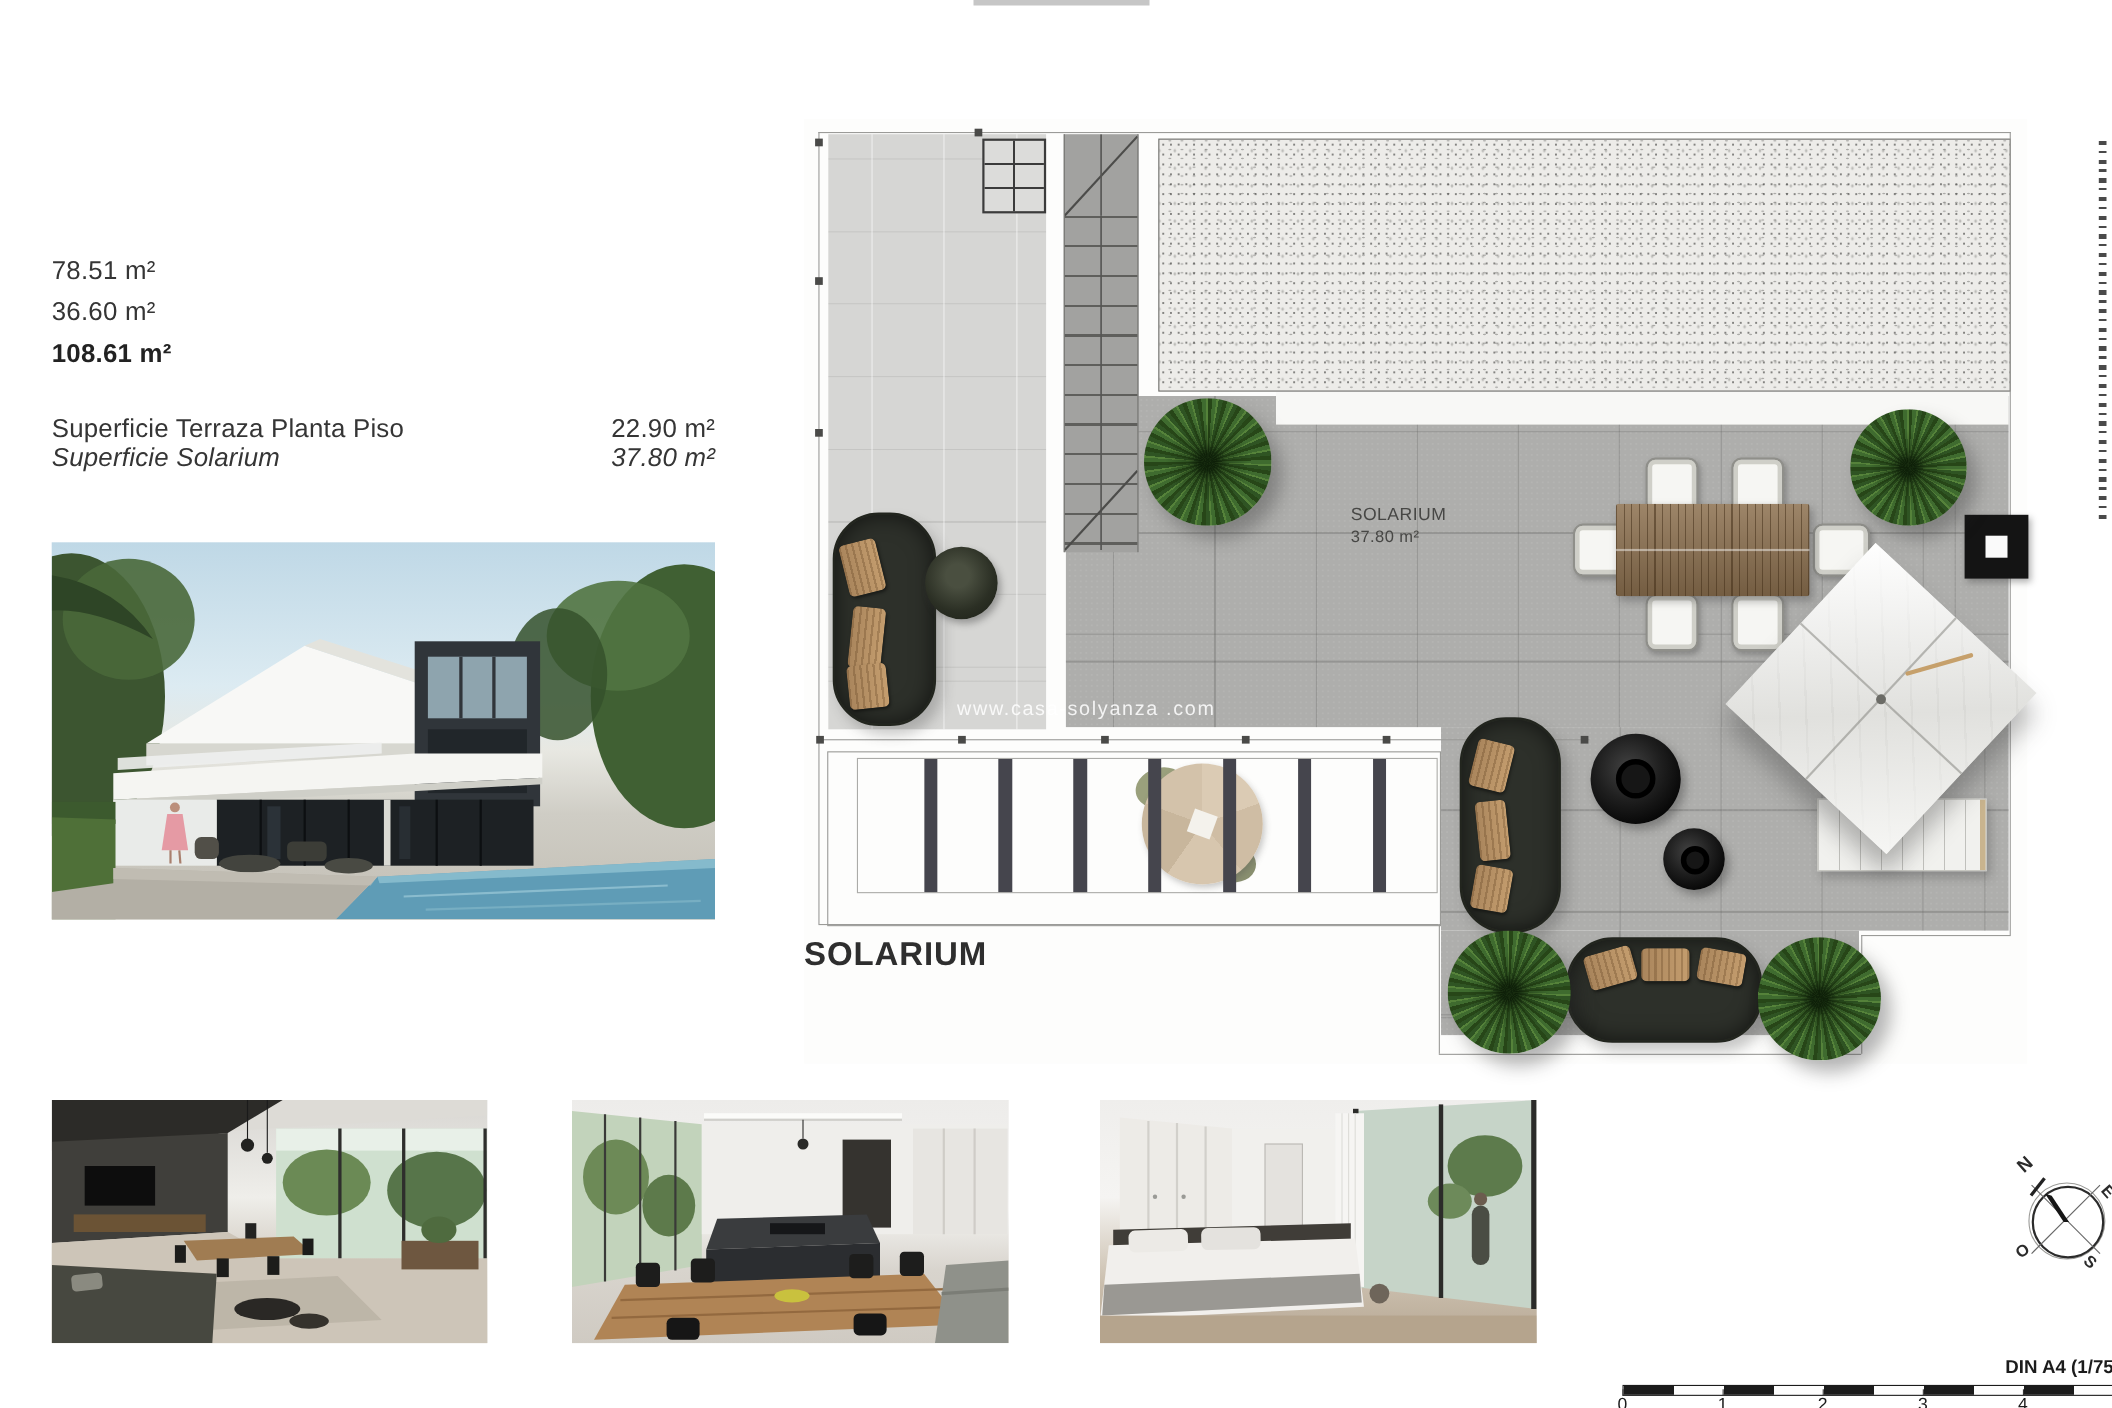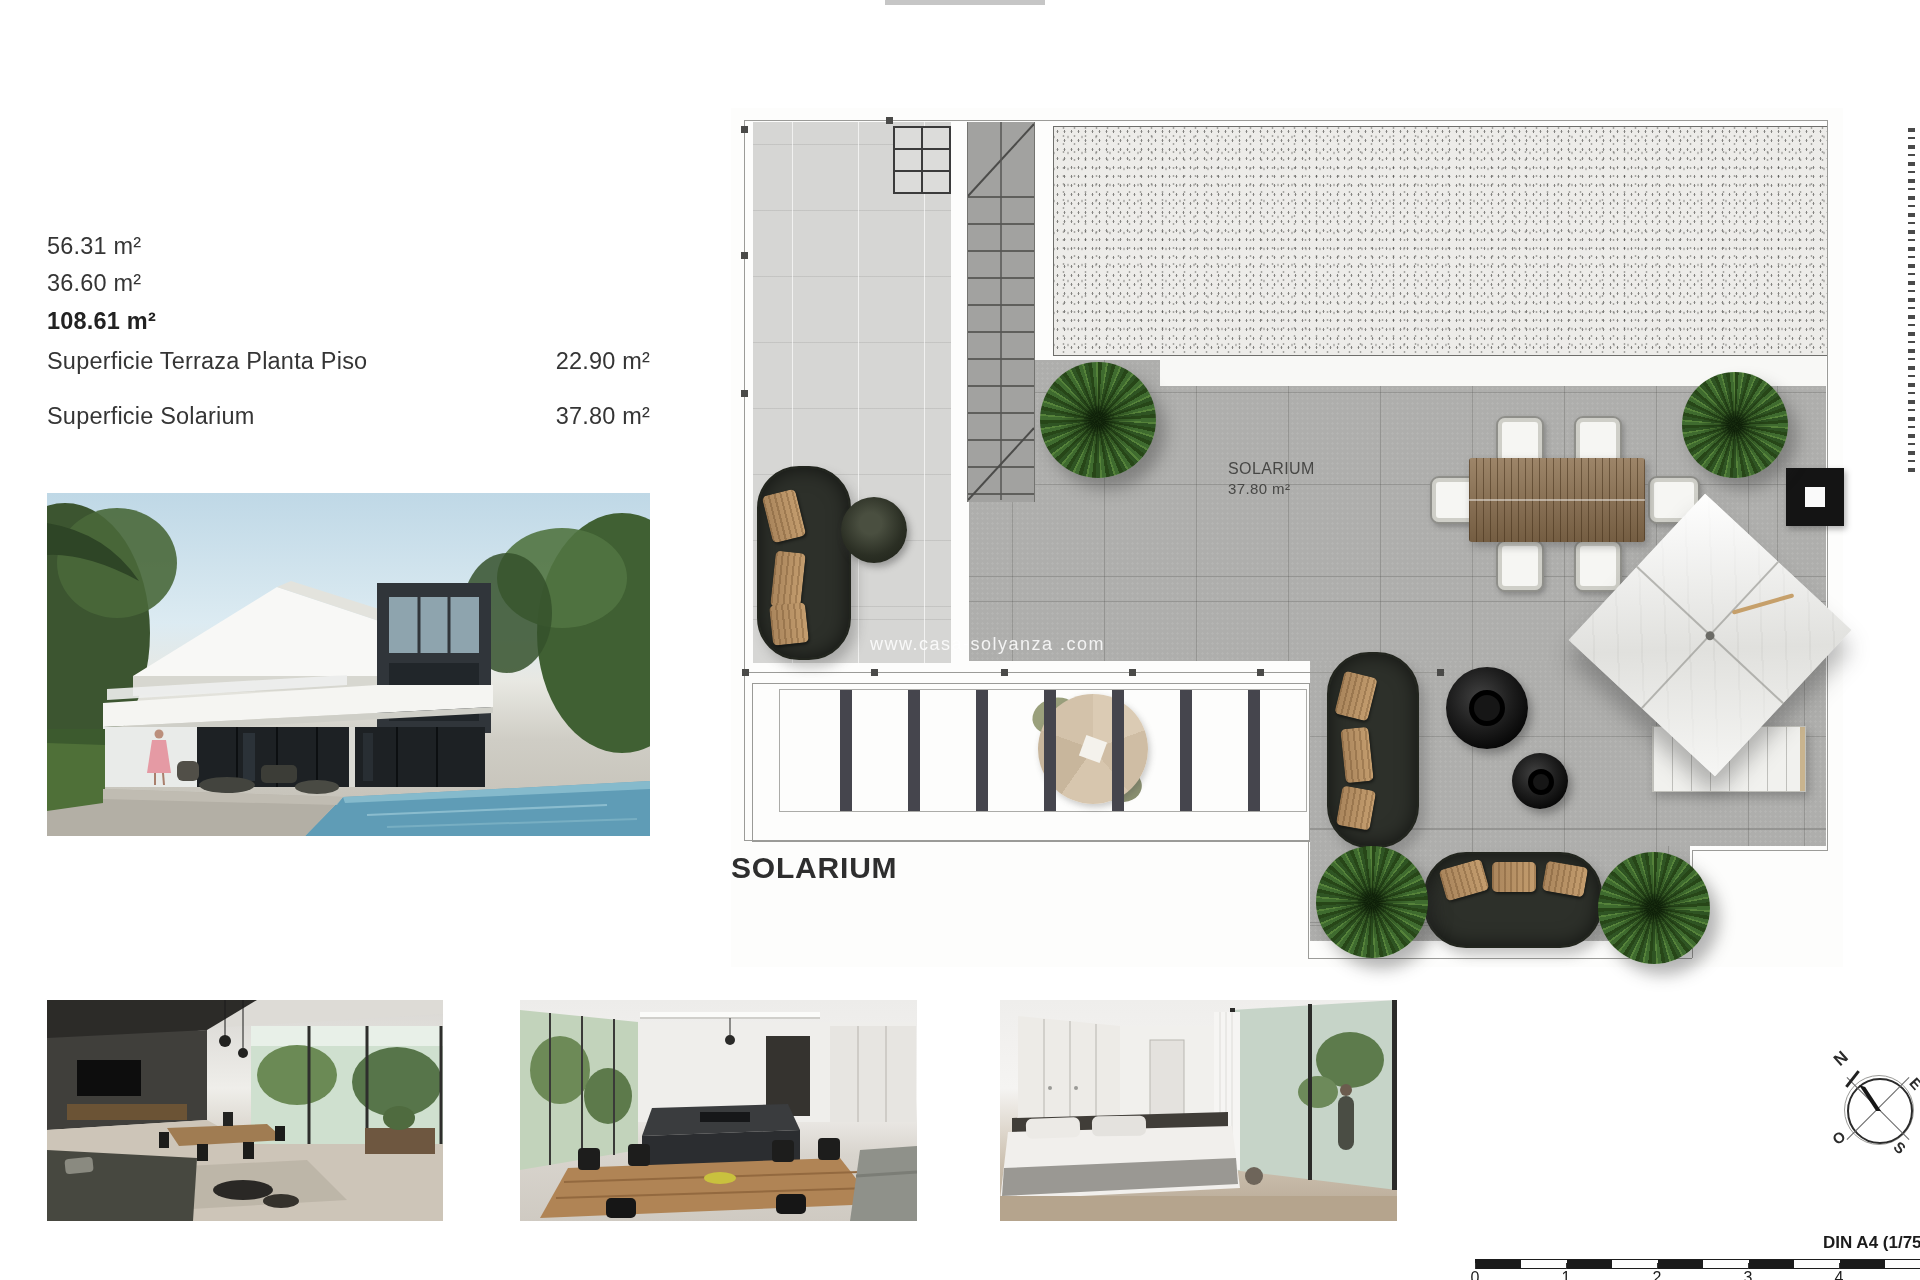--- a/index.html
+++ b/index.html
@@ -80,33 +80,33 @@
 
 <div id="canvas">
 
   <div class="abs" style="left:885px;top:0;width:160px;height:5px;background:#c6c6c6;"></div>
 
   <div class="abs" style="left:1908px;top:128px;width:7px;height:345px;opacity:.85;
        background:repeating-linear-gradient(180deg,#2a2a2a 0 4px, rgba(0,0,0,0) 4px 9px, #2a2a2a 9px 11px, rgba(0,0,0,0) 11px 17px);"></div>
 
   <div>
     <div class="spec-row" style="top:233px;">
-      <span>56.31 m²</span>
+      <span>78.51 m²</span>
     </div>
     <div class="spec-row" style="top:270px;">
       <span>36.60 m²</span>
     </div>
     <div class="spec-row bold" style="top:308px;">
       <span>108.61 m²</span>
     </div>
-    <div class="spec-row" style="top:348px;">
+    <div class="spec-row" style="top:376px;">
       <span>Superficie Terraza Planta Piso</span>
       <span>22.90 m²</span>
     </div>
-    <div class="spec-row" style="top:403px;">
+    <div class="spec-row" style="top:403px;font-style:italic;">
       <span>Superficie Solarium</span>
       <span>37.80 m²</span>
     </div>
   </div>
 
   <div class="photo" style="left:47px;top:493px;width:603px;height:343px;
        background:linear-gradient(180deg,#bfd8e6 0%,#dcebf2 38%,#e8e8e2 55%,#cfcdc5 72%,#c2beb4 100%);">
     <svg width="603" height="343" viewBox="0 0 603 343">
       <ellipse cx="18" cy="140" rx="85" ry="130" fill="#3c5530"></ellipse>
       <ellipse cx="70" cy="70" rx="60" ry="55" fill="#49683a" opacity="0.9"></ellipse>

